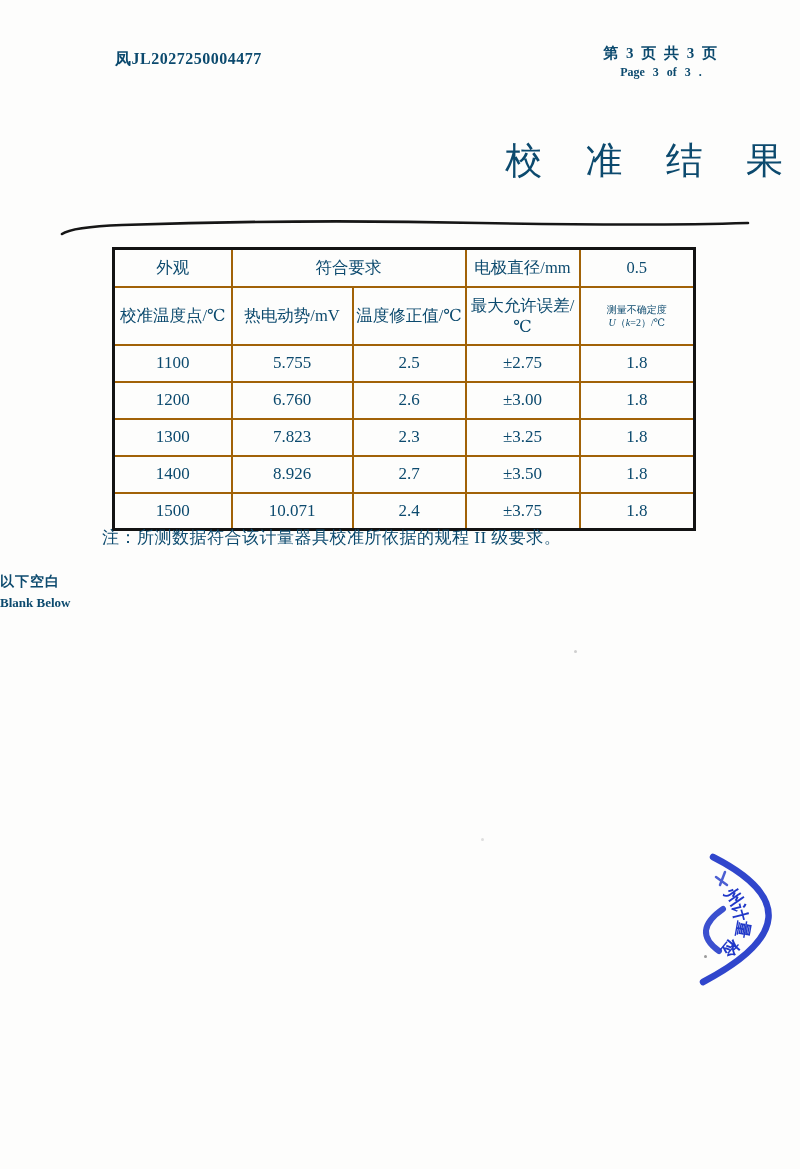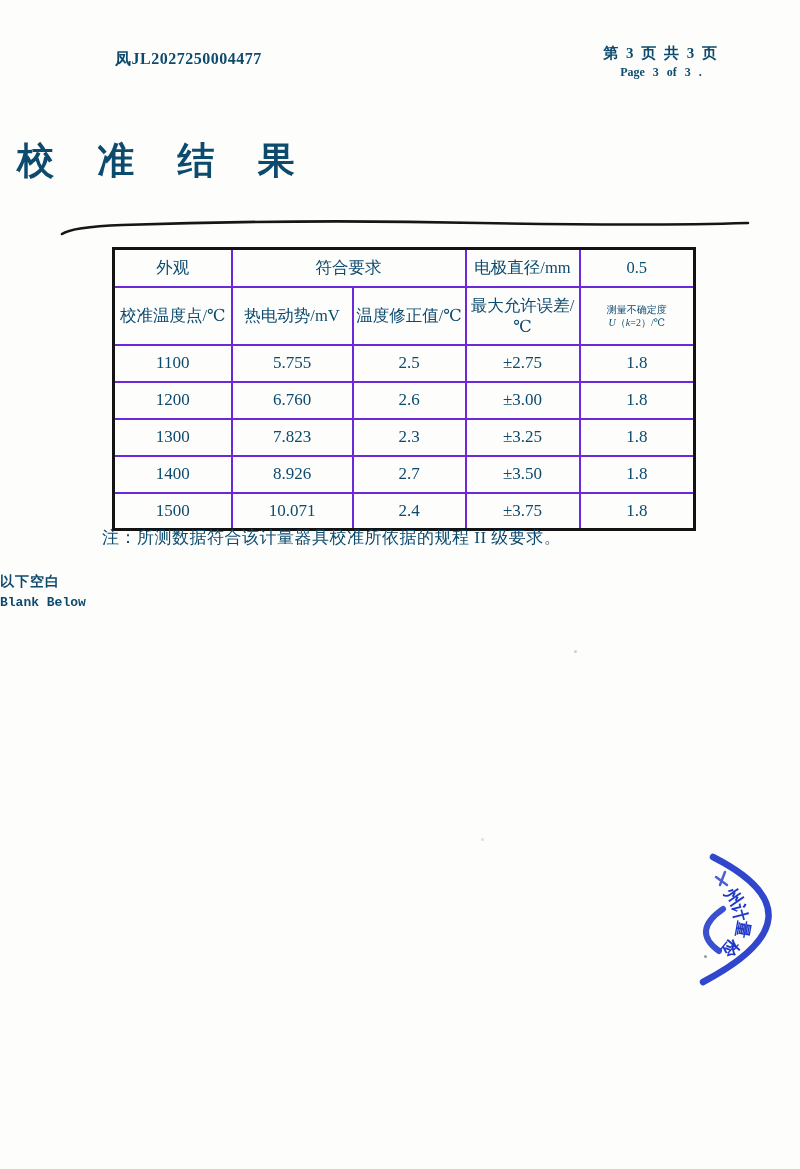--- a/index.html
+++ b/index.html
@@ -10,47 +10,47 @@
     font-family:"Liberation Serif","DejaVu Serif",serif;
   }
   .serial {
     position:absolute; left:115px; top:49px;
     font-size:16px; font-weight:bold; letter-spacing:0.5px;
   }
   .pageinfo { position:absolute; left:566px; top:44px; width:190px; text-align:center; }
   .pageinfo .cn { font-size:15px; font-weight:bold; letter-spacing:2px; }
   .pageinfo .en { font-size:12px; font-weight:bold; margin-top:2px; word-spacing:5px; }
   .title {
-    position:absolute; top:136px; left:0; width:100%; text-align:left;
-    font-size:37px; font-weight:bold; letter-spacing:17px; text-indent:17px;
+    position:absolute; top:136px; left:0; width:100%; text-align:right;
+    font-size:37px; font-weight:normal; letter-spacing:17px; text-indent:17px;
   }
   .subtitle {
     position:absolute; top:194px; left:0; width:100%; text-align:center;
     font-size:15px; font-weight:bold;
     font-family:"Liberation Sans","DejaVu Sans",sans-serif;
   }
   .rule-svg { position:absolute; left:0; top:214px; }
 
   table.caltable {
     position:absolute; left:112px; top:247px; width:583px;
     border-collapse:collapse; table-layout:fixed; text-align:center;
     font-size:17px; border:3px solid #131313;
   }
-  table.caltable td { border:2px solid #6d28d9; padding:0 2px; vertical-align:middle; }
+  table.caltable td { border:2px solid #a16207; padding:0 2px; vertical-align:middle; }
   tr.hrow1 { height:38px; }
   tr.hrow2 { height:58px; }
   tr.drow  { height:37px; }
   .hcell { font-size:16.5px; }
   .ucell { font-size:10px; line-height:1.3; }
   .it { font-style:italic; }
 
   .note { position:absolute; left:102px; top:526px; font-size:17px; letter-spacing:0.5px; }
   .blank { position:absolute; top:573px; left:0; width:100%; text-align:left; }
   .blank .cn { font-size:14px; font-weight:bold; letter-spacing:1px; }
-  .blank .en { font-size:13px; font-weight:bold; margin-top:4px;font-family:Liberation Mono, monospace; }
+  .blank .en { font-size:13px; font-weight:bold; margin-top:4px; }
 
   .stamp { position:absolute; left:688px; top:850px; width:112px; height:140px; }
   .stamp svg { display:block; }
   .stamp text {
     font-size:17px; font-weight:bold;
     font-family:"Liberation Serif","DejaVu Serif",serif;
   }
   .speck { position:absolute; width:3px; height:3px; border-radius:50%; background:#cfcfcf; }
   .sp1 { left:574px; top:650px; }
   .sp2 { left:704px; top:955px; background:#9a9a9a; }

